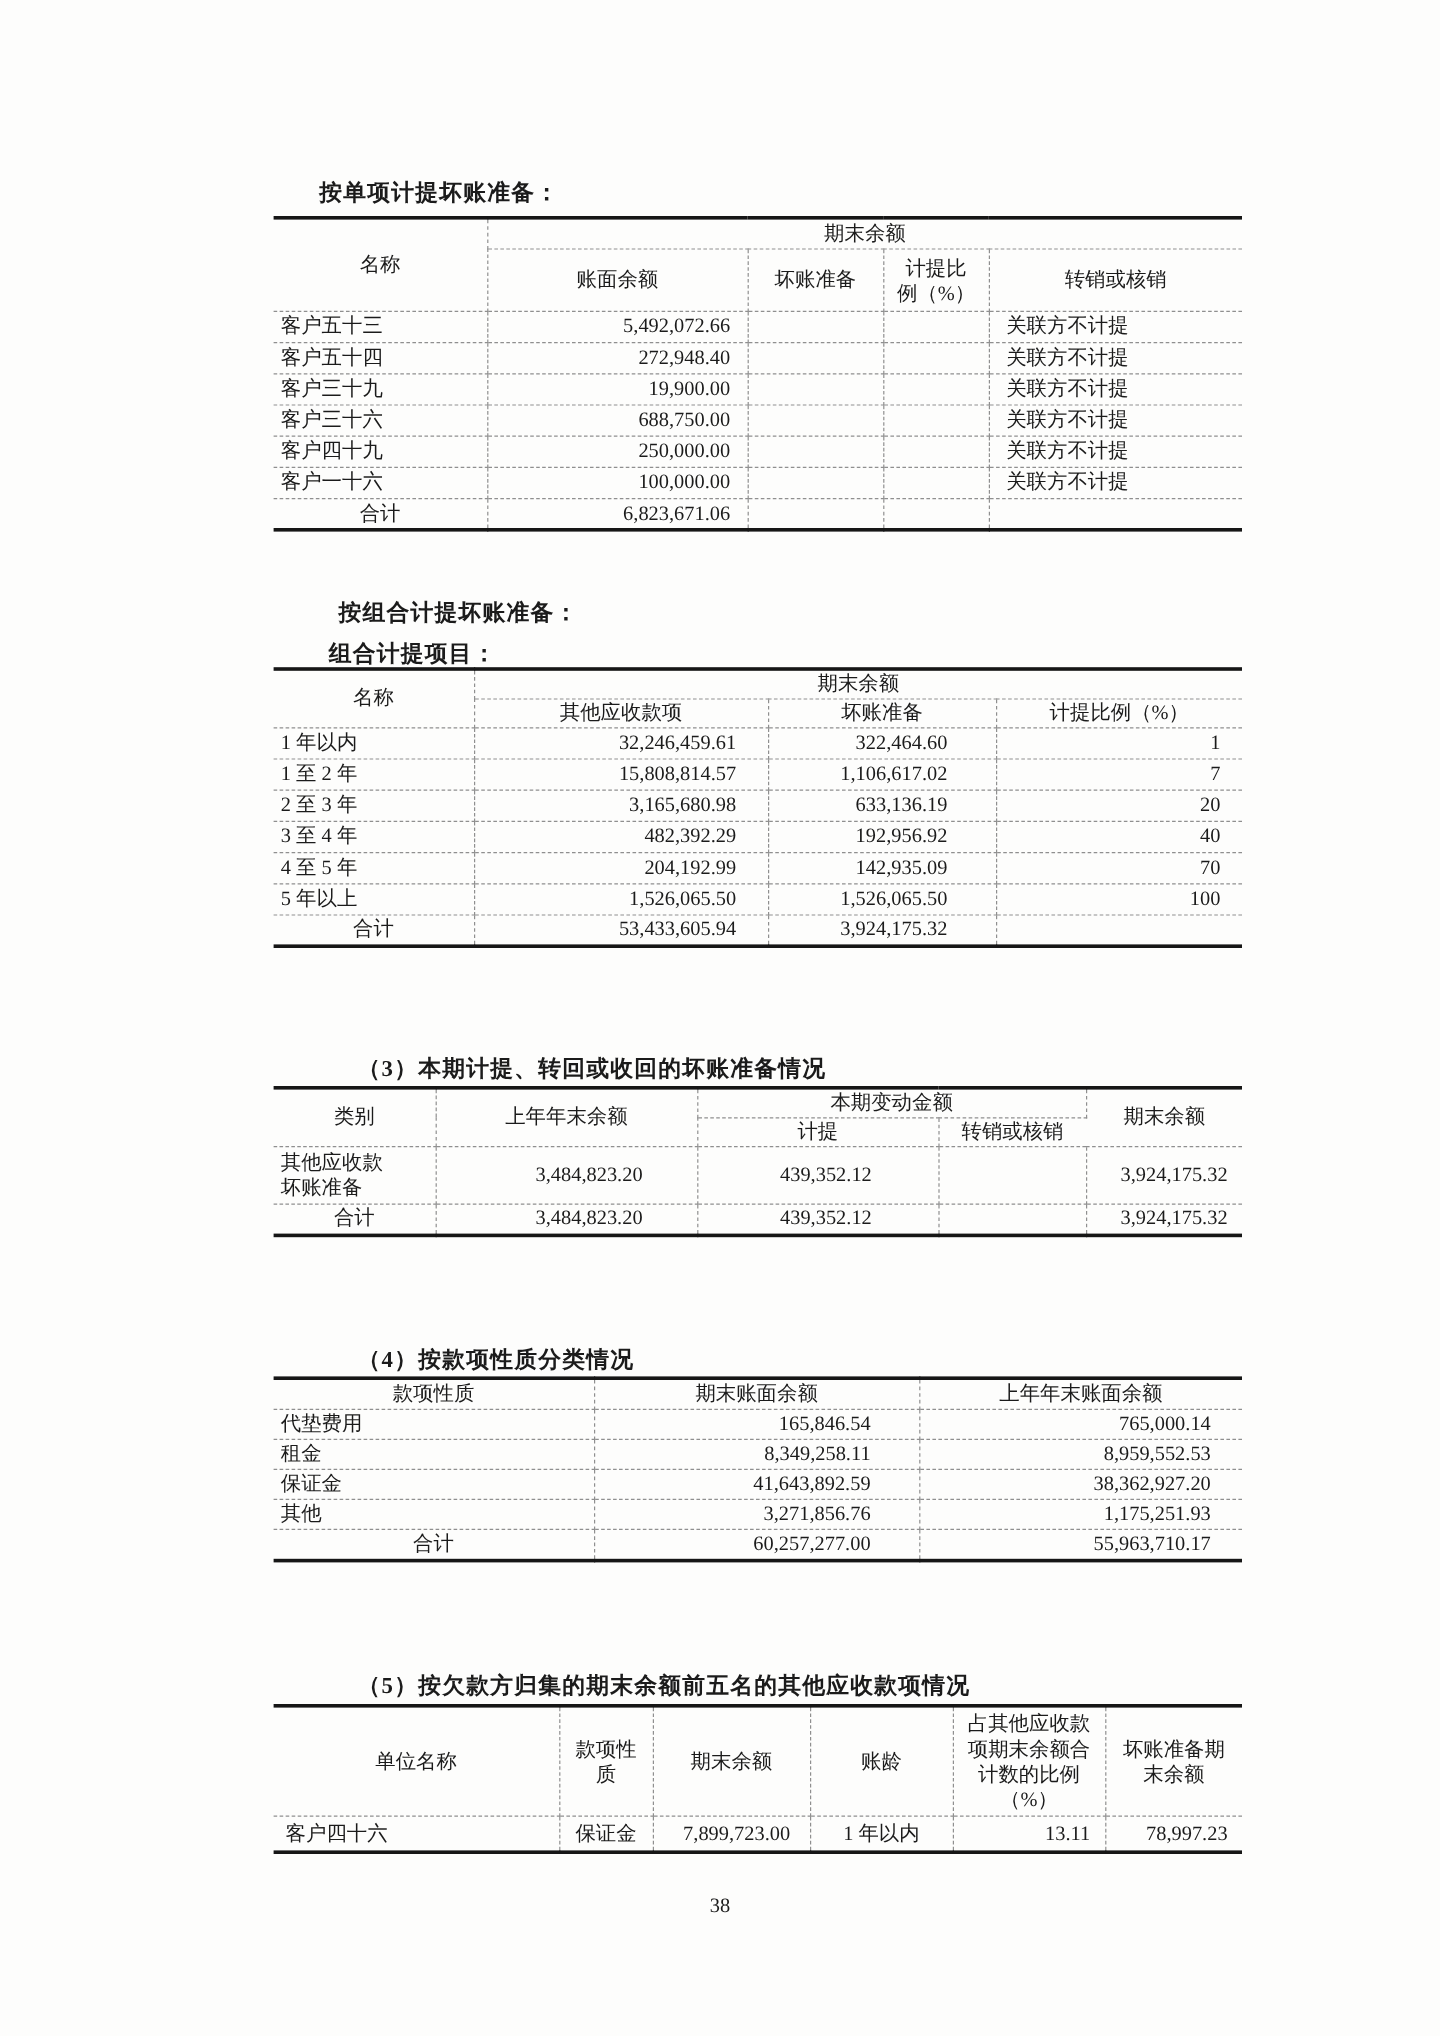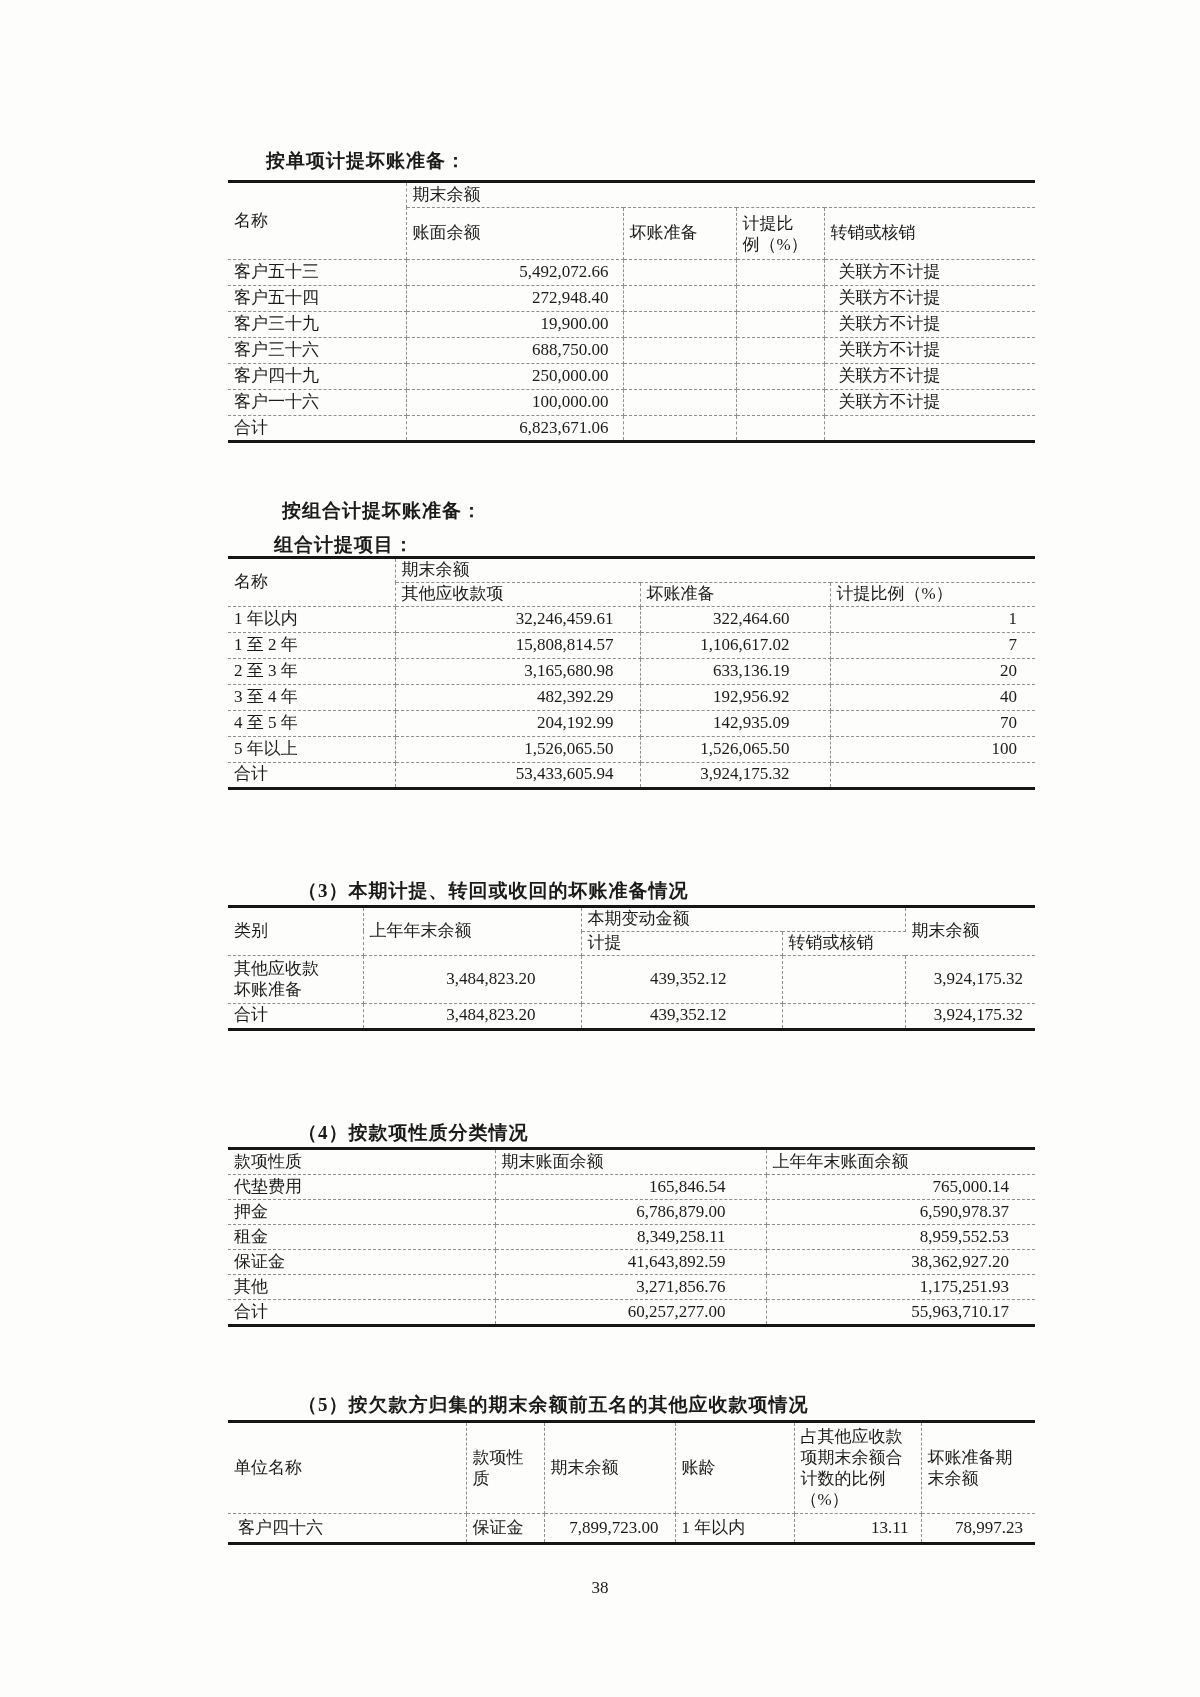--- a/index.html
+++ b/index.html
@@ -14,21 +14,21 @@
     position:absolute;left:228px;width:807px;border-collapse:collapse;table-layout:fixed;
     border-top:3px solid #161616;border-bottom:3px solid #161616;
     font-size:17px;
   }
   .tb td{
     border-right:1px dashed #8f8f8f;border-bottom:1px dashed #8f8f8f;
     padding:1px 6px;vertical-align:middle;line-height:1.22;overflow:hidden;
   }
   .tb td:last-child{border-right:none;}
   .tb tr:last-child td{border-bottom:none;}
-  .c{}
+  .c{text-align:center;}
   .l{text-align:left;}
   .r{text-align:right;}
   .hl{line-height:21px;}
   .pgnum{position:absolute;left:0;width:1200px;text-align:center;font-size:17px;}
 </style>
 </head>
 <body>
 
 <div class="page">
 
@@ -227,25 +227,20 @@
       <td class="c">款项性质</td>
       <td class="c">期末账面余额</td>
       <td class="c">上年年末账面余额</td>
     </tr>
     <tr style="height:25px">
       <td class="l">代垫费用</td>
       <td class="r" style="padding-right:40px">165,846.54</td>
       <td class="r" style="padding-right:26px">765,000.14</td>
     </tr>
     <tr style="height:25px">
-      <td class="l">押金</td>
-      <td class="r" style="padding-right:40px">6,786,879.00</td>
-      <td class="r" style="padding-right:26px">6,590,978.37</td>
-    </tr>
-    <tr style="height:25px">
       <td class="l">租金</td>
       <td class="r" style="padding-right:40px">8,349,258.11</td>
       <td class="r" style="padding-right:26px">8,959,552.53</td>
     </tr>
     <tr style="height:25px">
       <td class="l">保证金</td>
       <td class="r" style="padding-right:40px">41,643,892.59</td>
       <td class="r" style="padding-right:26px">38,362,927.20</td>
     </tr>
     <tr style="height:25px">

